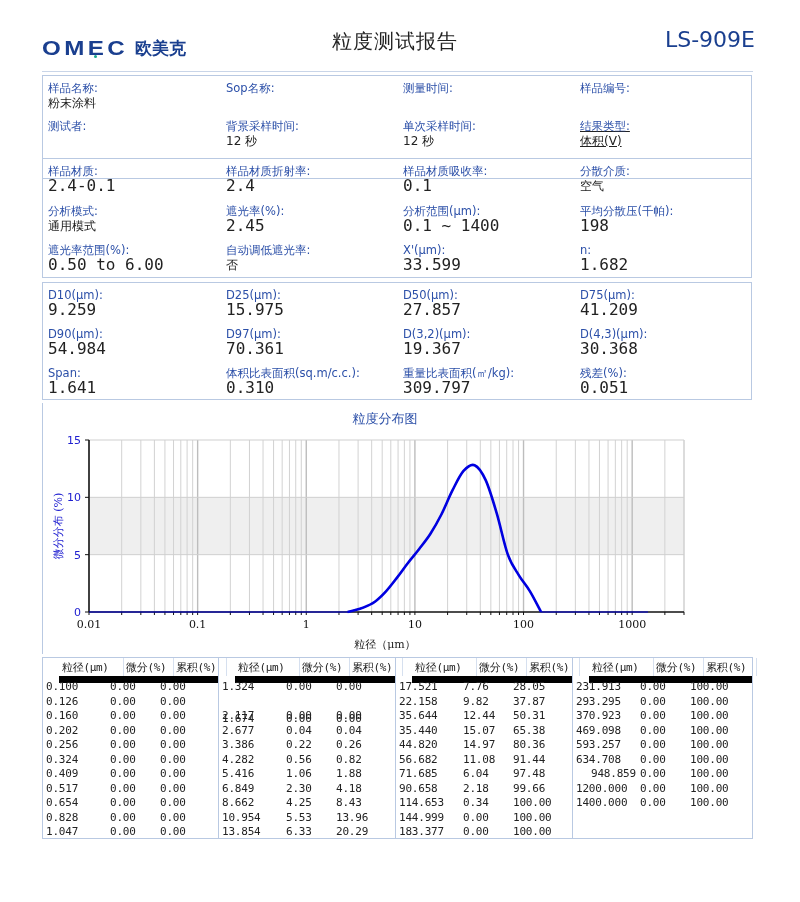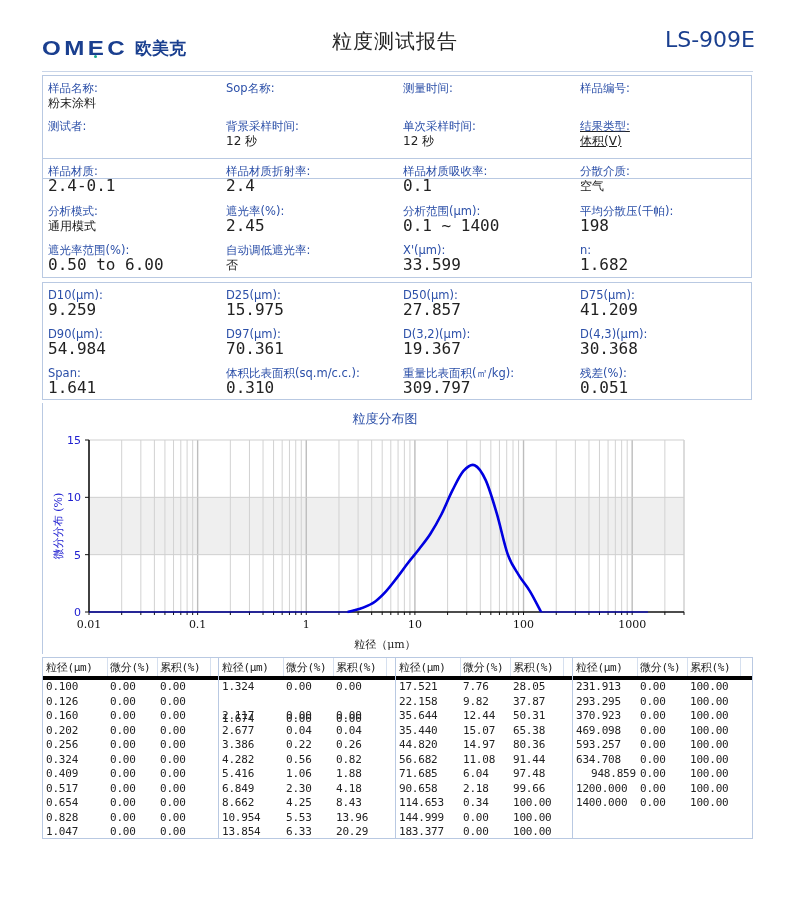--- a/index.html
+++ b/index.html
@@ -22,21 +22,21 @@
   .val { font-family:"DejaVu Sans Mono", monospace; font-size:16px; color:#222; line-height:14px; white-space:nowrap; margin-top:1px; }
   .val.cn { font-family:"DejaVu Sans", sans-serif; font-size:12px; }
 
   
   #chart-section { left:42px; top:403px; width:711px; height:251px; border-left:1px solid #b9c9e2; }
   #chart-title { left:300px; top:410px; width:170px; text-align:center; font-family:"DejaVu Serif", serif; font-size:13px; color:#2b4fa8; }
   #chart-svg { position:absolute; left:0; top:0; }
 
   
   .tbl { position:absolute; top:657px; height:182px; border:1px solid #b9c9e2; box-sizing:border-box; }
-  .thead { position:absolute; left:0; top:0; height:18px; right:0; border-bottom:4px solid #000000; }
+  .thead { position:absolute; left:16px; top:0; height:18px; right:0; border-bottom:7px solid #000000; }
   .th { position:absolute; top:2px; font-family:"DejaVu Sans Mono", monospace; font-size:11px; color:#222; white-space:nowrap; letter-spacing:-0.3px; }
   .th-sep { position:absolute; top:0; width:1px; height:18px; background:#d6e0ef; }
   .tr { position:absolute; height:14.5px; left:0; right:0; }
   .td { position:absolute; top:0; font-family:"DejaVu Sans Mono", monospace; font-size:11px; color:#222; white-space:nowrap; letter-spacing:-0.2px; }
 </style>
 </head>
 <body>
 
 <div id="logo" class="abs">
   <span id="logo-latin">OMEC</span>

